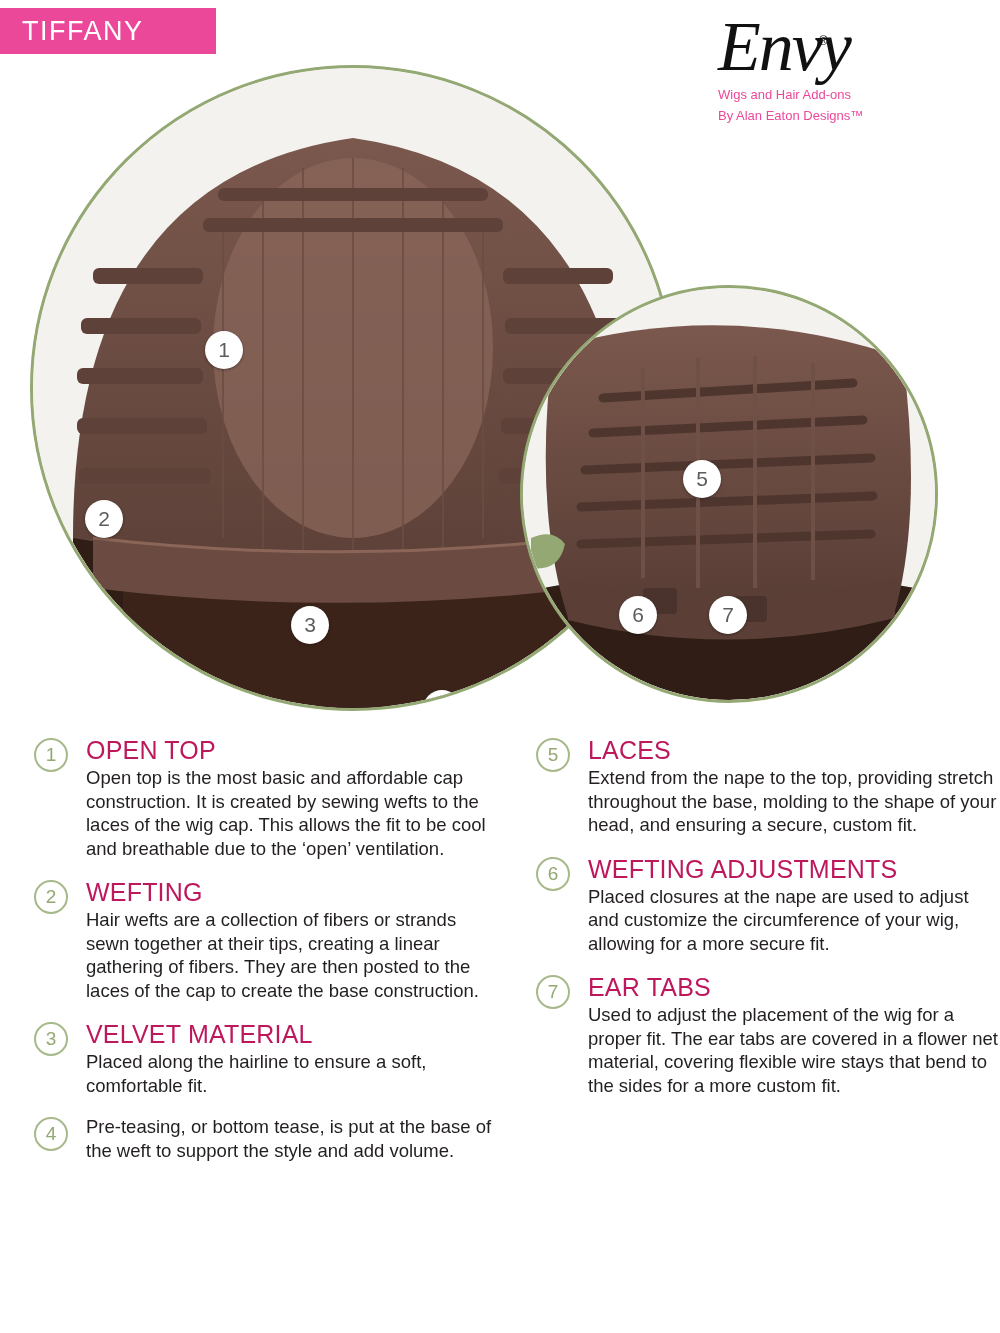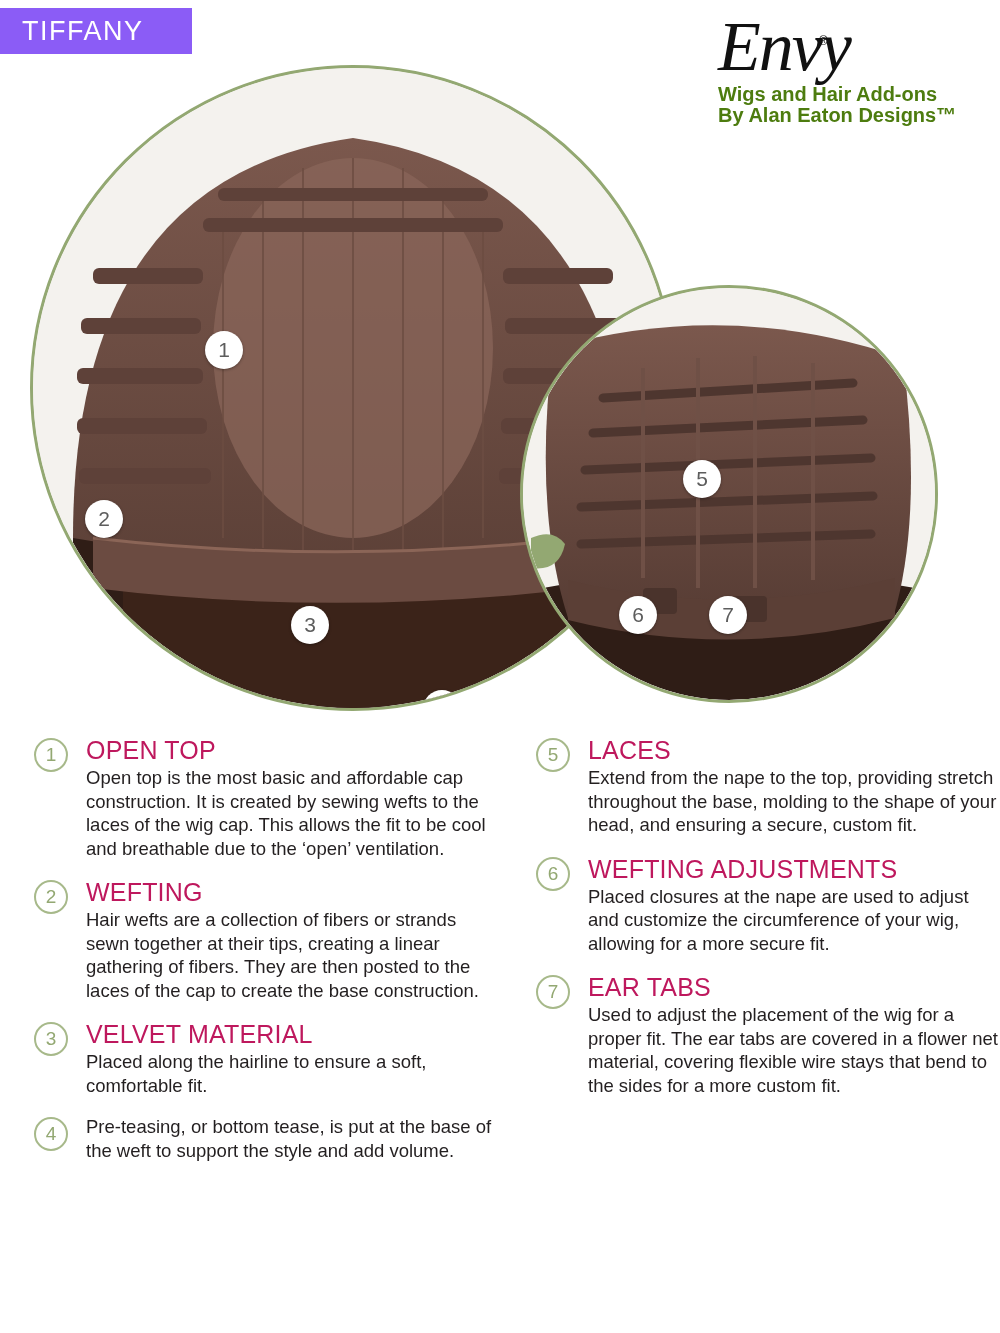--- a/index.html
+++ b/index.html
@@ -13,23 +13,23 @@
     font-family: "Liberation Sans", sans-serif;
     position: relative;
     overflow: hidden;
   }
 
   
   .title-banner {
     position: absolute;
     left: 0;
     top: 8px;
-    width: 192px;
+    width: 216px;
     height: 46px;
-    background: #8b5cf6;
+    background: #ec4899;
     display: flex;
     align-items: center;
     padding-left: 22px;
     box-sizing: border-box;
   }
   .title-banner .title-text {
     color: #ffffff;
     font-size: 27px;
     letter-spacing: 1.5px;
     font-weight: normal;
@@ -56,24 +56,24 @@
   .brand .brand-reg {
     position: absolute;
     right: 24px;
     bottom: 6px;
     font-size: 12px;
     font-style: normal;
     font-family: "Liberation Sans", sans-serif;
   }
   .brand .brand-sub1,
   .brand .brand-sub2 {
-    font-size: 20px;
-    color: #4d7c0f;
+    font-size: 13px;
+    color: #ec4899;
     line-height: 21px;
-    font-weight: bold;
+    font-weight: normal;
     letter-spacing: 0px;
   }
 
   
   .imagery {
     position: absolute;
     left: 0;
     top: 30px;
     width: 1000px;
     height: 700px;

